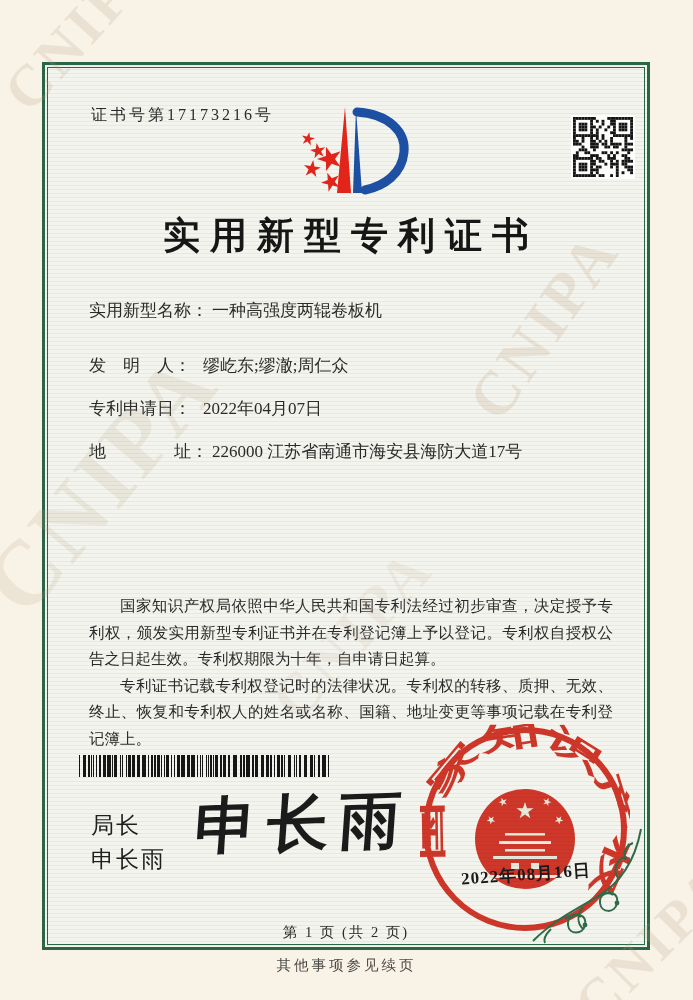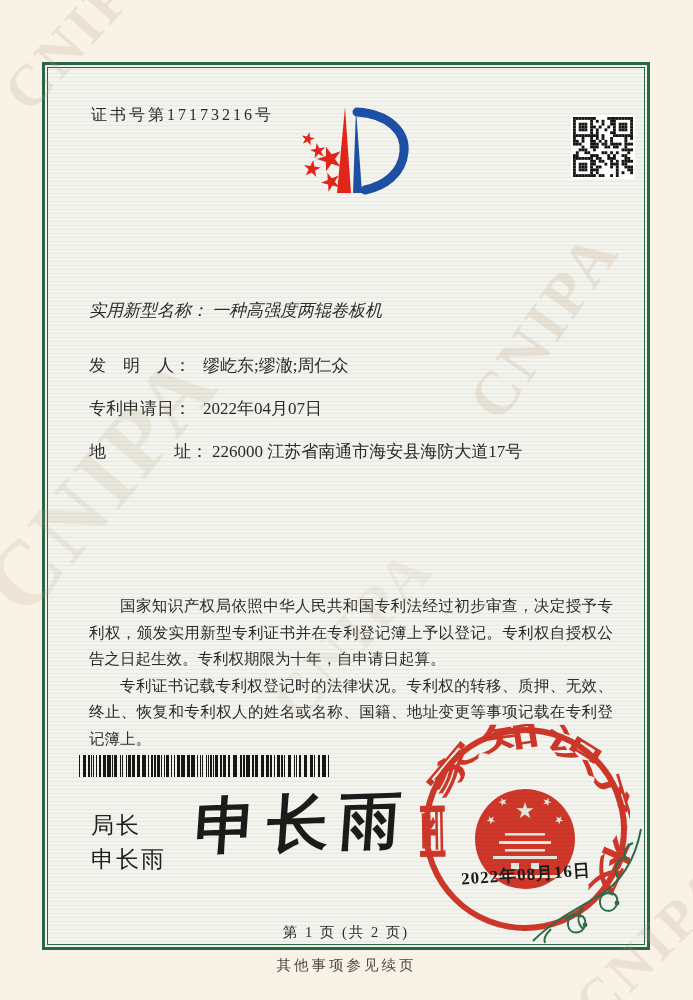--- a/index.html
+++ b/index.html
@@ -42,21 +42,21 @@
   .qr   { position:absolute; left:526px; top:50px; width:64px; height:64px; background:#fdfdfb; padding:2px; }
   .qr svg { width:100%; height:100%; display:block; }
   .title {
     position:absolute; left:0; top:146px; width:100%;
     text-align:center; font-size:37px; font-weight:bold;
     letter-spacing:10px; text-indent:10px; color:#161616;
   }
   
   .fields { position:absolute; left:44px; top:224px; width:540px; font-size:17px; color:#2a2a2a; }
   .row { line-height:43px; white-space:nowrap; }
-  .row.first { margin-bottom:12px;font-style:italic; }
+  .row.first { margin-bottom:12px; }
   .label { display:inline-block; min-width:110px; }
   .value { margin-left:4px; }
   .col1 { display:inline-block; width:280px; }
   
   .body-text {
     position:absolute; left:44px; top:528px; width:524px;
     font-size:15.5px; line-height:26.5px; color:#2b2b2b;
     text-align:justify;
   }
   .body-text p { text-indent:2em; }
@@ -347,20 +347,21 @@
             <rect x="18" y="60" width="3" height="3"></rect>
             <rect x="21" y="60" width="3" height="3"></rect>
             <rect x="27" y="60" width="3" height="3"></rect>
             <rect x="30" y="60" width="3" height="3"></rect>
             <rect x="39" y="60" width="3" height="3"></rect>
             <rect x="45" y="60" width="3" height="3"></rect>
           </g>
         </svg>
     </div>
 
+    <h1 class="title">实用新型专利证书</h1>
 
     <div class="fields">
       <div class="row first">
         <span class="label">实用新型名称：</span><span class="value">一种高强度两辊卷板机</span>
       </div>
       <div class="row">
         <span class="label">发　明　人：</span><span class="value">缪屹东;缪澈;周仁众</span>
       </div>
       <div class="row">
         <span class="label">专利申请日：</span><span class="value">2022年04月07日</span>

